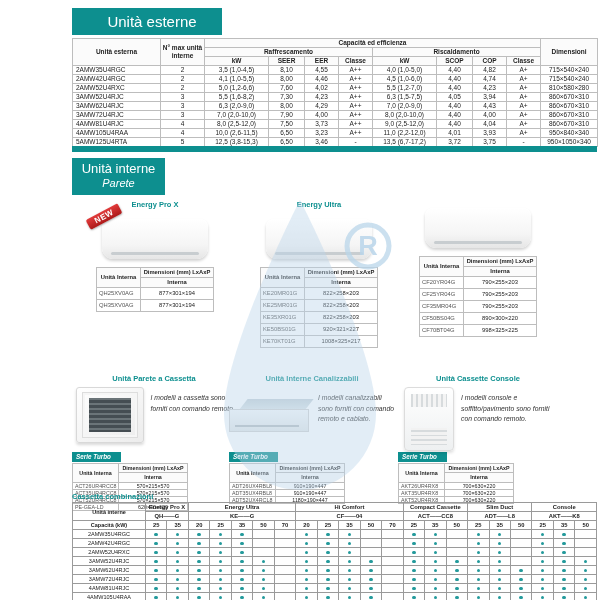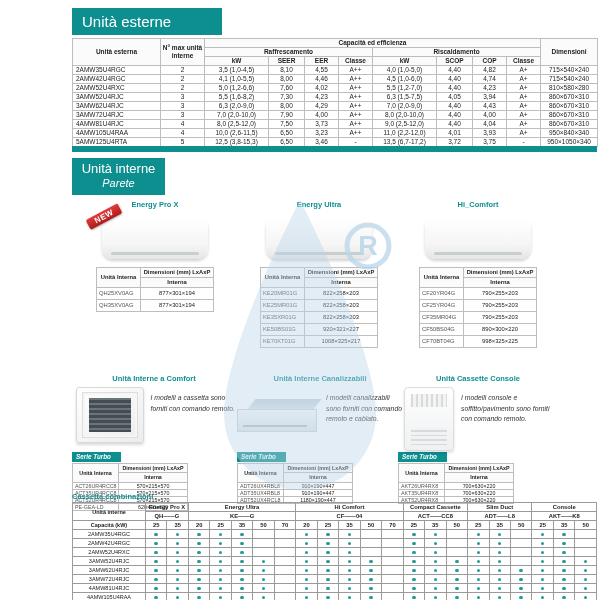--- a/index.html
+++ b/index.html
@@ -1,21 +1,21 @@
 <!DOCTYPE html>
 <html><head>
 <meta charset="utf-8">
 <style>
   html,body{margin:0;padding:0;background:#fff;}
   .page{position:relative;width:600px;height:600px;background:#fff;overflow:hidden;
         font-family:"Liberation Sans",sans-serif;color:#222;
         --teal:#0d8f8f;--dot:#239a9b;--wm:#b9d5ea;}
   .abs{position:absolute;}
   
-  .tealbox{background:var(--teal);color:#fff;}
+  .tealbox{background:var(--teal);color:#fff;text-align:center;}
   .box-ext{left:72px;top:8px;width:150px;height:27px;font-size:15px;line-height:27px;padding-left:10px;box-sizing:border-box;}
   .box-int{left:72px;top:158px;width:93px;height:37px;text-align:center;box-sizing:border-box;padding-top:3px;}
   .box-int .l1{font-size:13px;line-height:15px;}
   .box-int .l2{font-size:11px;font-style:italic;line-height:14px;}
   .tealbar{left:72px;top:146px;width:525px;height:6px;background:var(--teal);}
   
   table{border-collapse:collapse;}
   .ext{left:72px;top:38px;width:525px;table-layout:fixed;font-size:6.5px;text-align:center;}
   .ext th,.ext td{border:1px solid #bdbdbd;padding:0 1px;line-height:8px;height:8px;overflow:hidden;}
   .ext thead th{background:#fbfbfb;font-weight:bold;}
@@ -313,21 +313,20 @@
           </tr>
           <tr>
             <td class="m">KE70KT01G</td>
             <td>1008×325×217</td>
           </tr>
         </tbody>
     </table>
   </div>
 
   <div class="col" style="left:398px;width:160px;">
-    <div class="wtitle">Hi_Comfort</div>
     <div class="imgwrap">
       <div class="acwall">
         <div class="slit"></div>
       </div>
     </div>
     <table class="mini">
       <colgroup>
           <col style="width:44px">
           <col>
         </colgroup>
@@ -359,21 +358,21 @@
           </tr>
           <tr>
             <td class="m">CF70BT04G</td>
             <td>998×325×225</td>
           </tr>
         </tbody>
     </table>
   </div>
 
   <div class="bsec" style="left:72px;width:164px;">
-    <div class="wtitle">Unità Interne a Comfort</div>
+    <div class="wtitle">Unità Parete a Cassetta</div>
     <div class="brow">
       <div class="cassette">
         <div class="frame"></div>
         <div class="grille"></div>
       </div>
       <div class="note" style="width:86px;">I modelli a cassetta sono forniti con comando remoto.</div>
     </div>
     <div class="serietag">Serie Turbo</div>
     <table class="mini small">
       <colgroup>
@@ -403,21 +402,21 @@
             <td>570×215×570</td>
           </tr>
           <tr>
             <td class="m">PE-GEA-LD</td>
             <td>620×40×620</td>
           </tr>
         </tbody>
     </table>
   </div>
 
-  <div class="bsec" style="left:237px;width:166px;">
+  <div class="bsec" style="left:229px;width:166px;">
     <div class="wtitle">Unità Interne Canalizzabili</div>
     <div class="brow">
       <div class="duct">
         <div class="top"></div>
         <div class="front"></div>
         <div class="dslit"></div>
       </div>
       <div class="note" style="width:76px;">I modelli canalizzabili sono forniti con comando remoto e cablato.</div>
     </div>
     <div class="serietag">Serie Turbo</div>

